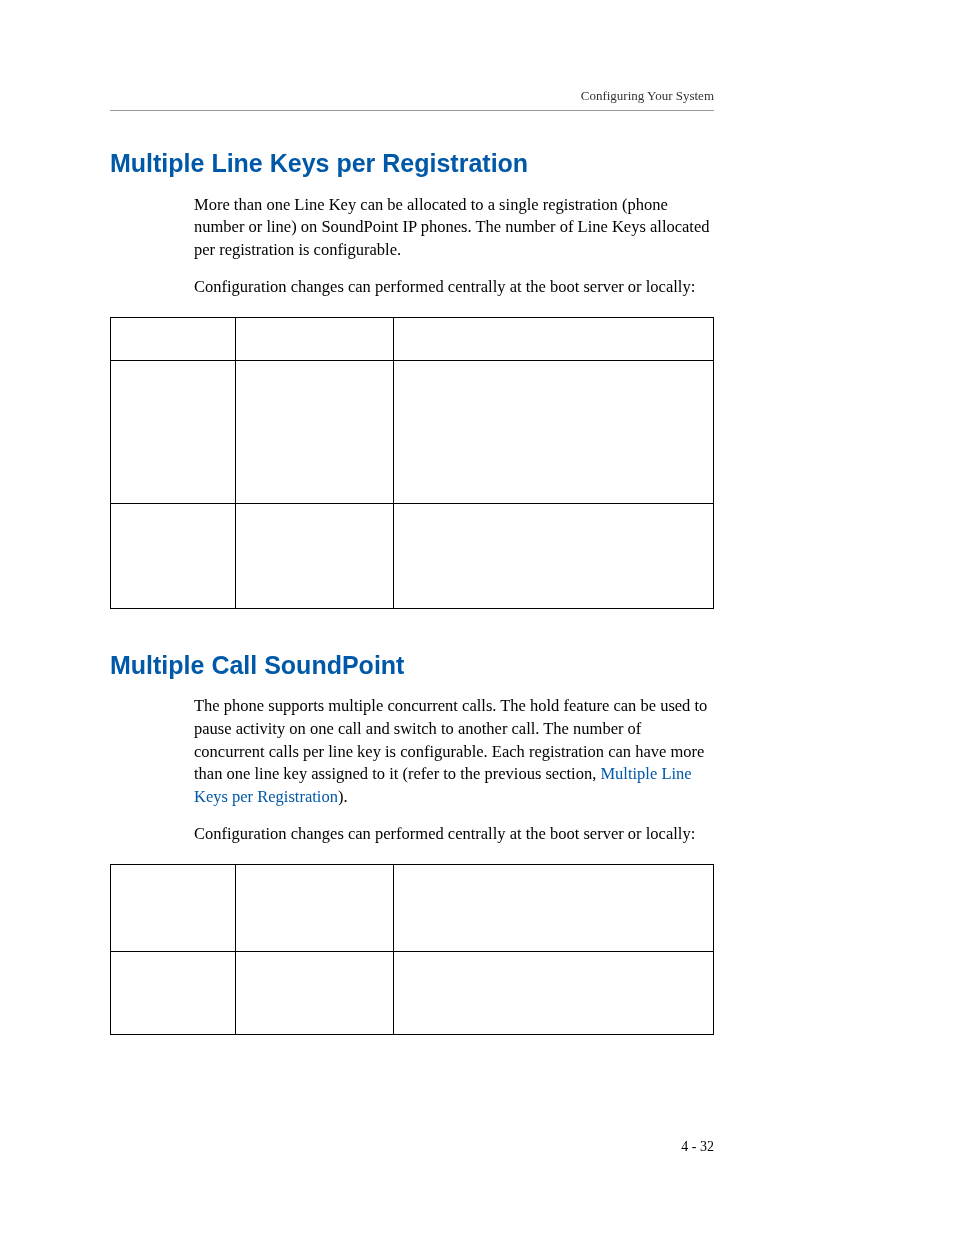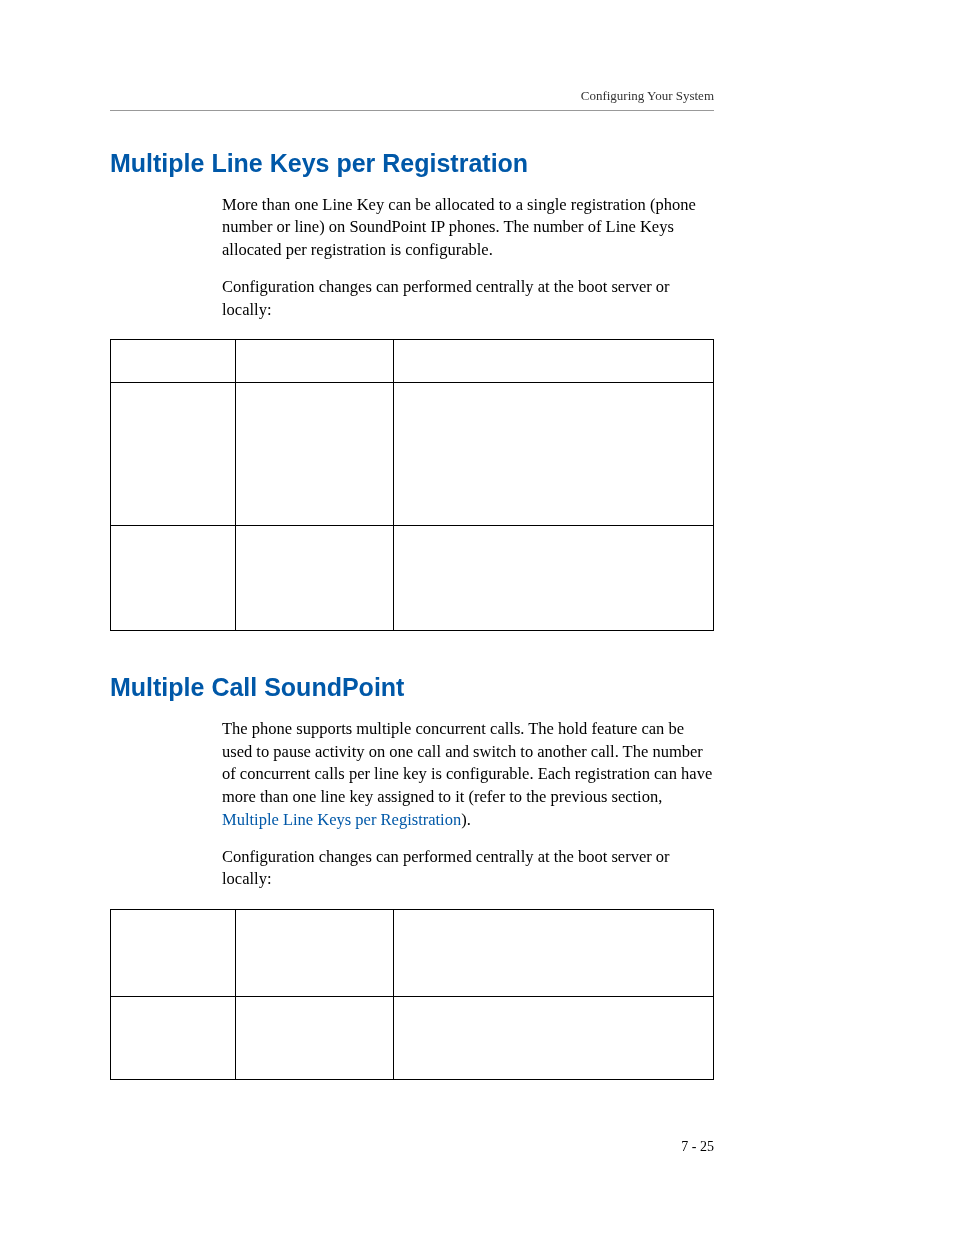--- a/index.html
+++ b/index.html
@@ -27,21 +27,21 @@
   }
   h2.section {
     font-family: Futura, "Century Gothic", "Trebuchet MS", Arial, sans-serif;
     font-weight: 600;
     font-size: 25px;
     color: #0058a8;
     margin: 0 0 14px 0;
     line-height: 1.3;
   }
   .body-block {
-    margin-left: 112px;
+    margin-left: 84px;
     font-size: 16.5px;
     line-height: 1.38;
     color: #000;
   }
   .body-block p {
     margin: 0 0 14px 0;
   }
   a.xref {
     color: #0058a8;
     text-decoration: none;
@@ -129,14 +129,14 @@
         <td></td>
       </tr>
       <tr>
         <td style="height:82px"></td>
         <td></td>
         <td></td>
       </tr>
     </tbody>
   </table>
 
-  <div class="page-num">7 - 25</div>
+  <div class="page-num">4 - 32</div>
 </div>
 
 </body></html>

